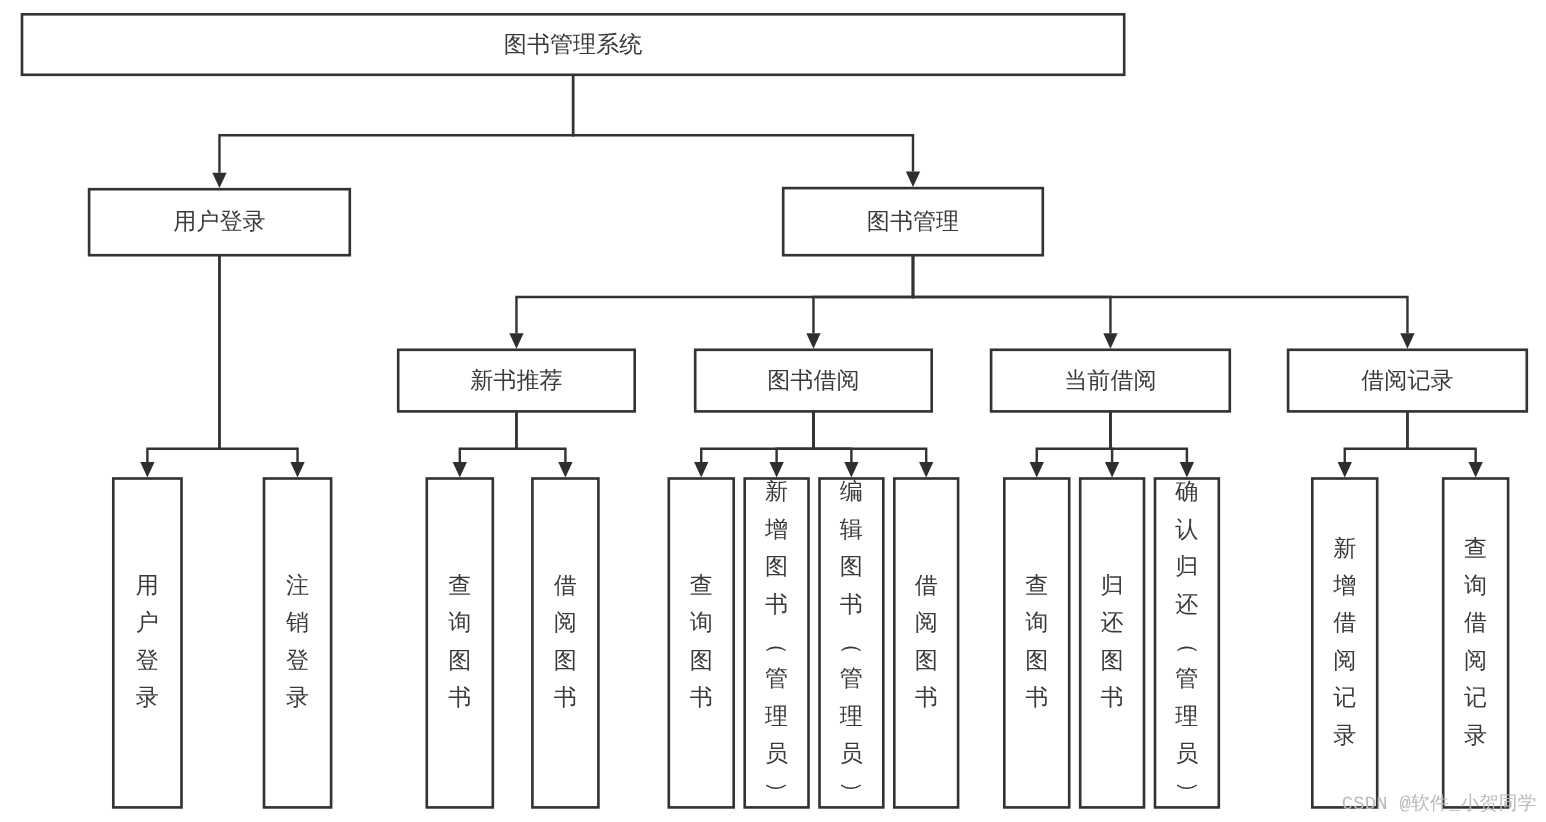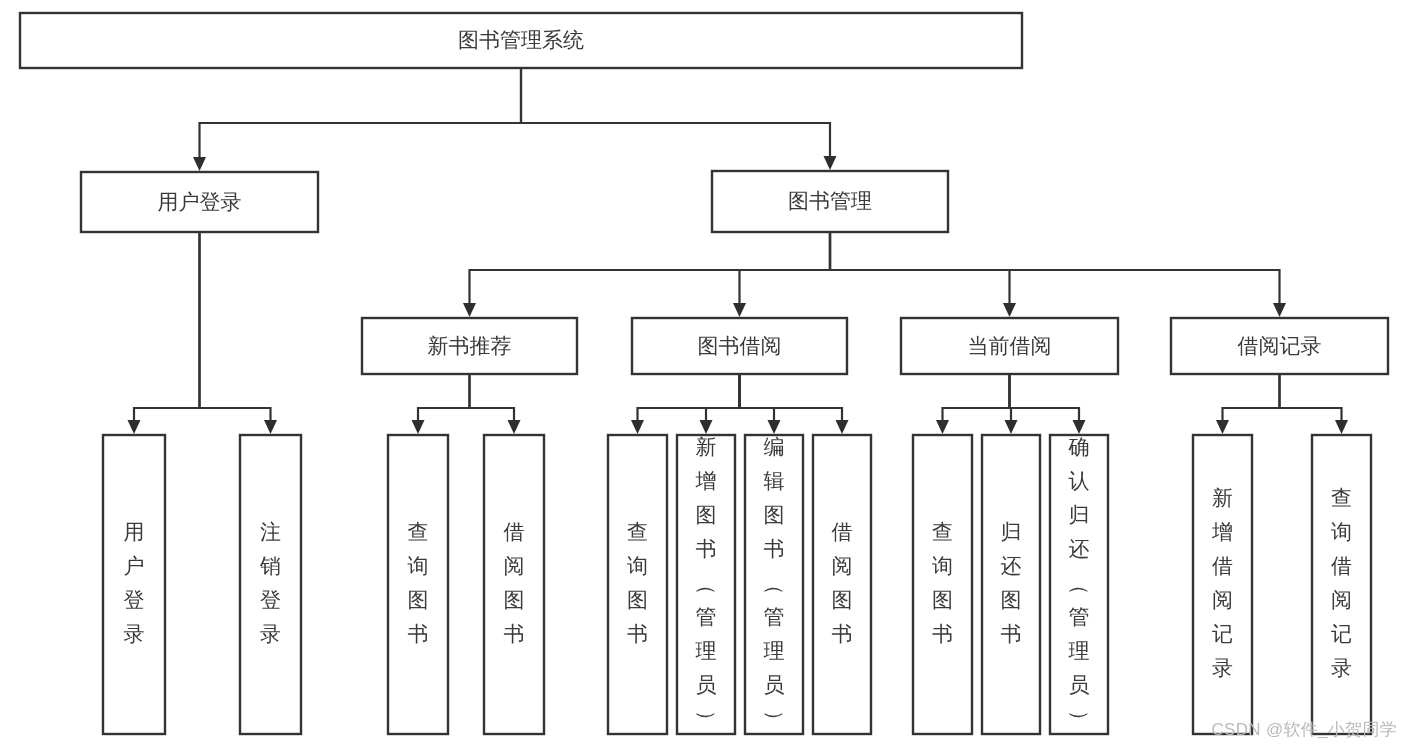--- a/index.html
+++ b/index.html
@@ -50,21 +50,21 @@
     font-family: "Liberation Sans", "DejaVu Sans", sans-serif;
     font-size: 21px;
     fill: #3a3a3a;
     text-anchor: middle;
     dominant-baseline: middle;
   }
   .watermark-text {
     position: absolute;
     right: 8px;
     bottom: 6px;
-    font-family: Liberation Sans, sans-serif;
+    font-family: Liberation Mono, monospace;
     font-size: 17px;
     color: #b9b9b9;
     white-space: nowrap;
     letter-spacing: 0.3px;
     text-align: right;
   }
 </style>
 </head>
 <body>
 

